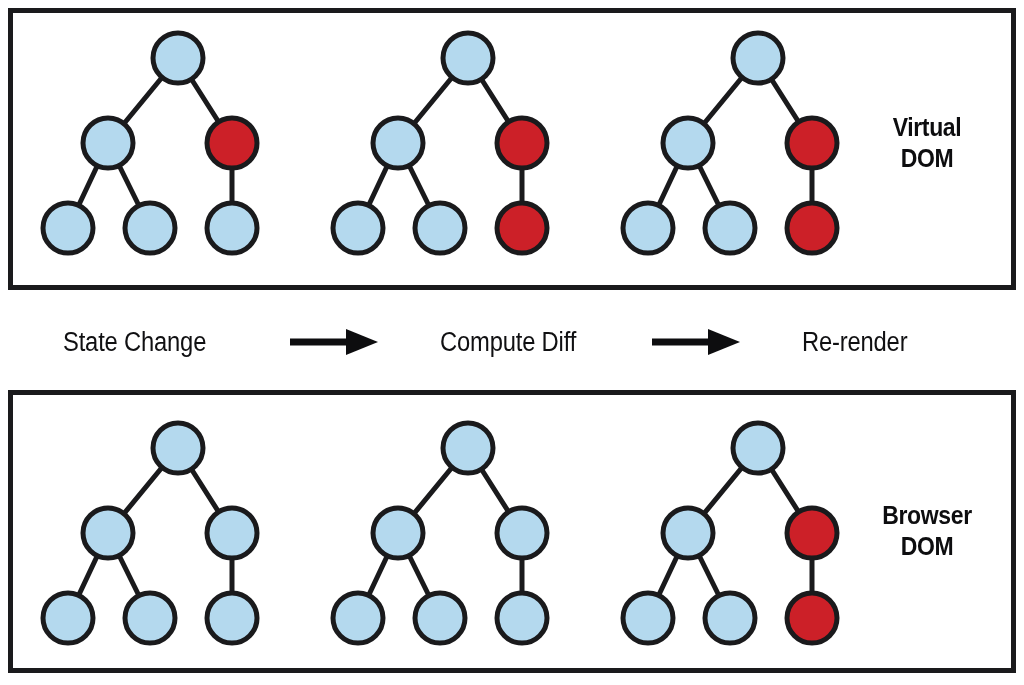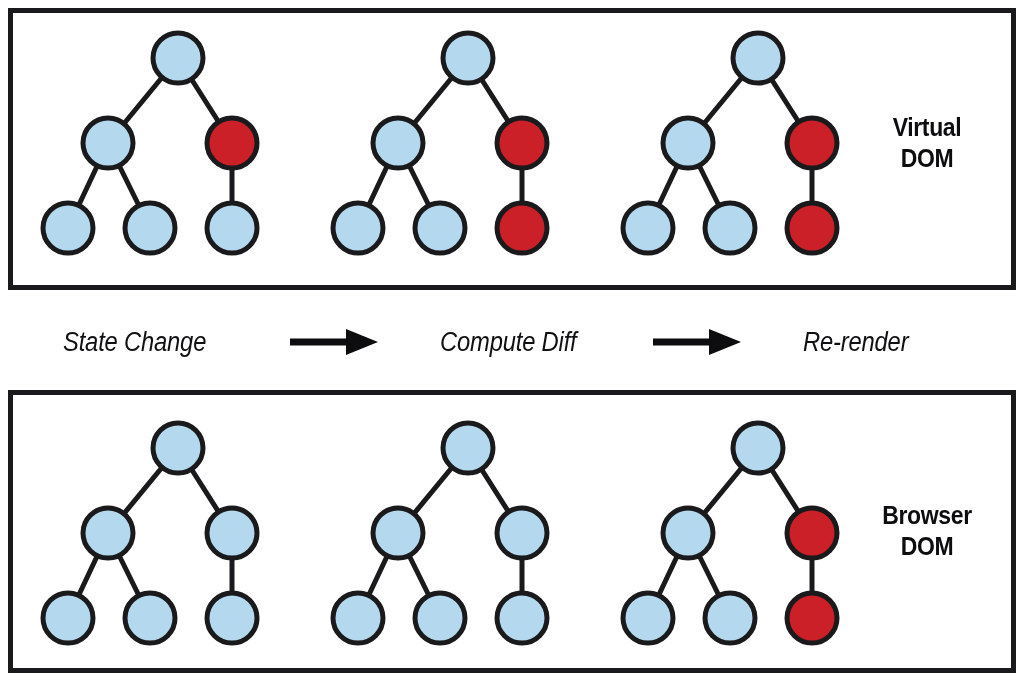--- a/index.html
+++ b/index.html
@@ -69,21 +69,20 @@
     height: 92px;
   }
   .flow-inner {
     position: absolute;
     left: 55px;
     top: 0;
     height: 92px;
     display: flex;
     align-items: center;
     gap: 12px;
-    font-style: italic;
   }
   .flow-label {
     font-family: "Liberation Sans", sans-serif;
     font-weight: normal;
     font-size: 27px;
     color: #101012;
     white-space: nowrap;
     transform: scaleX(0.88);
     transform-origin: left center;
     letter-spacing: -0.2px;

